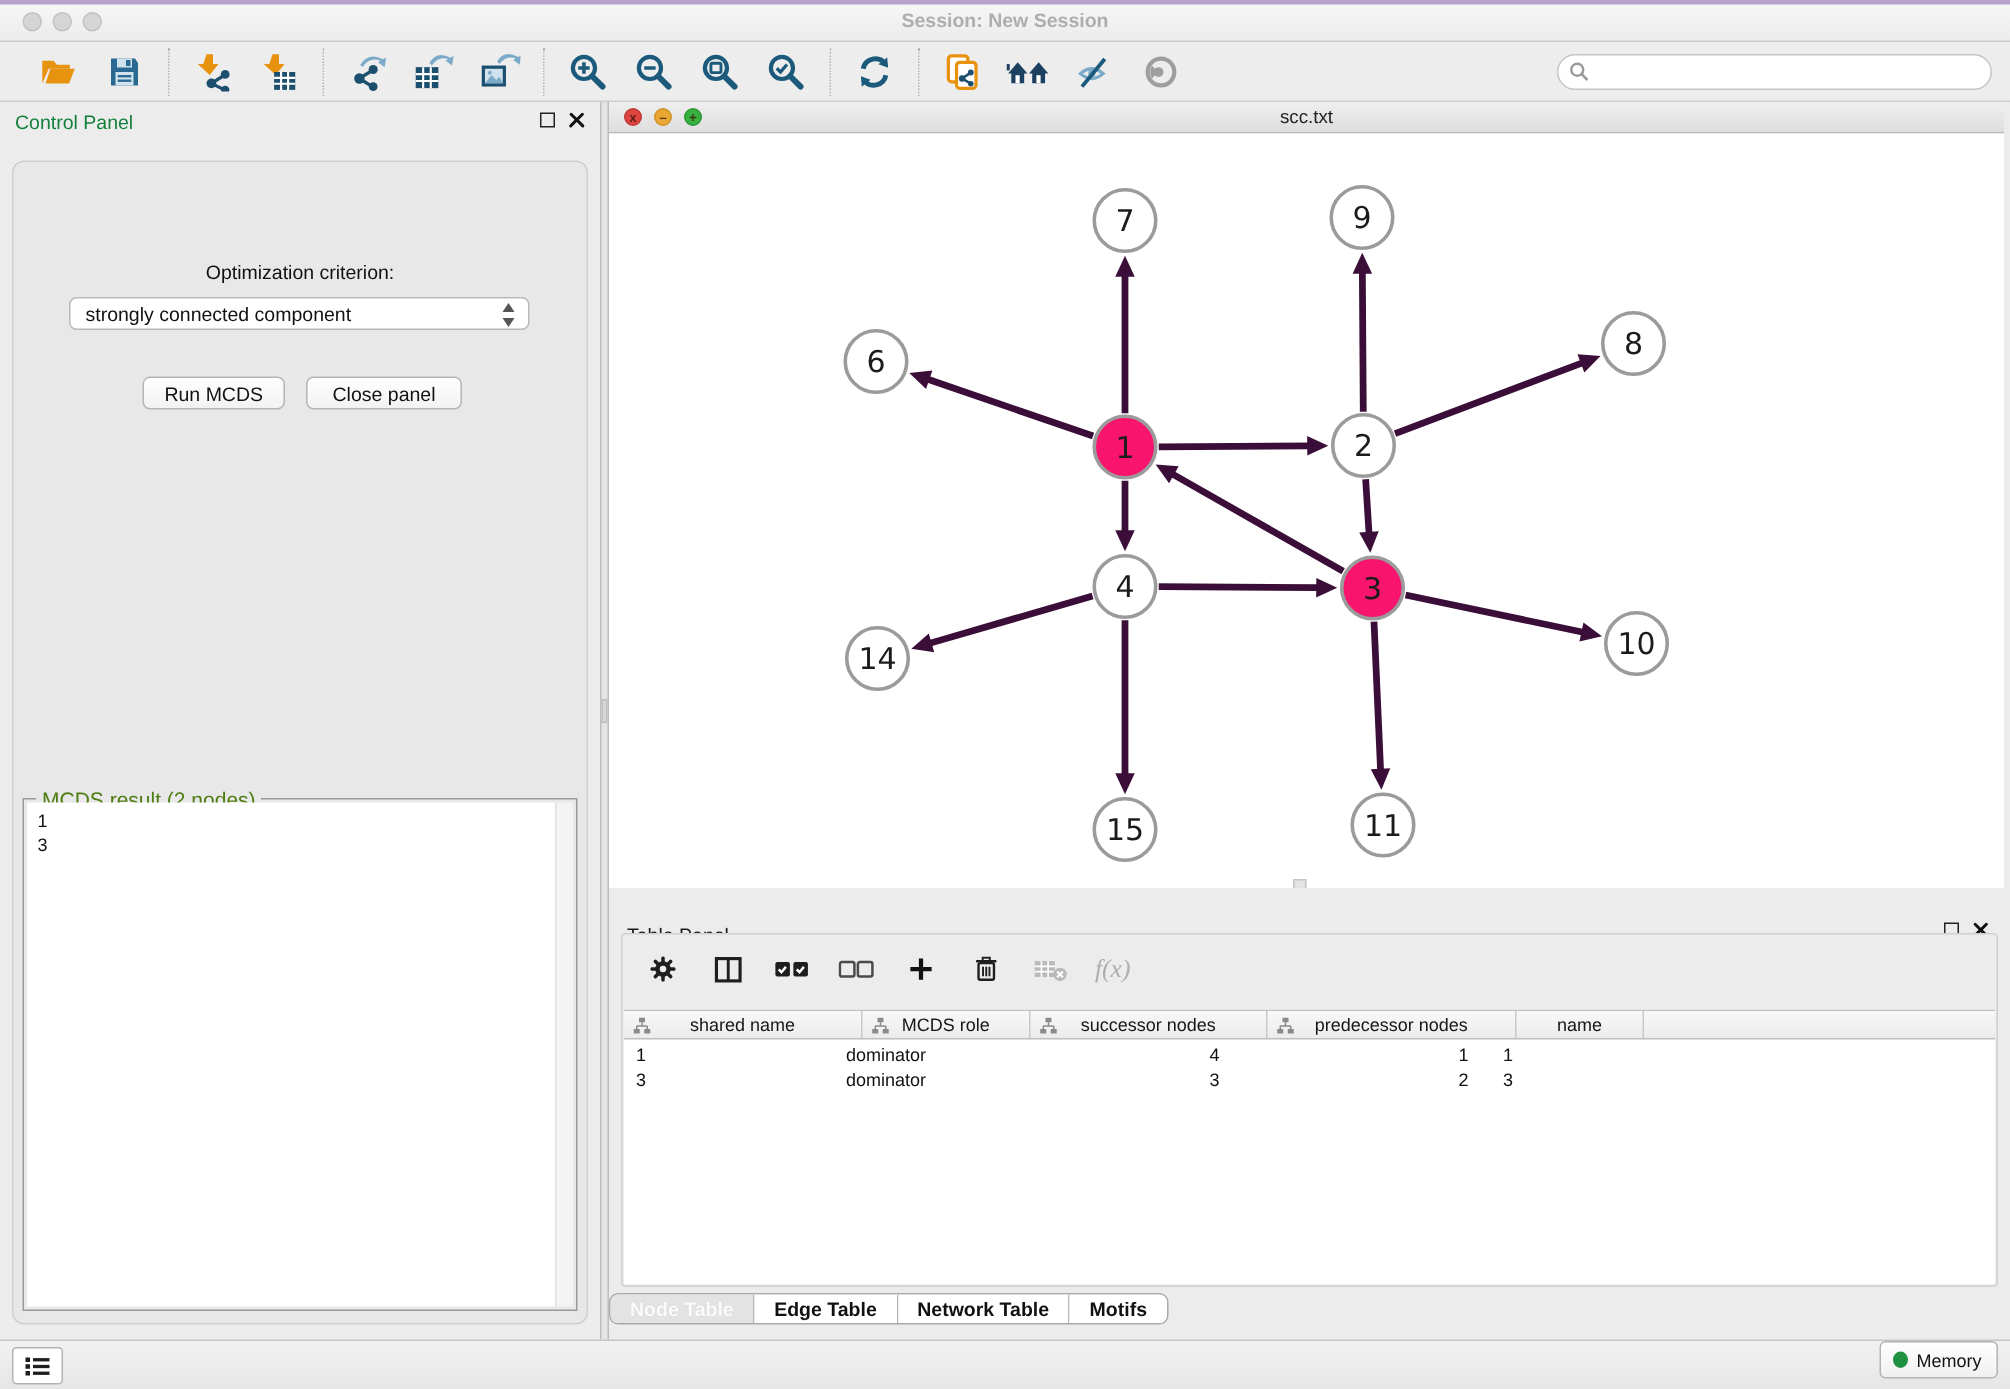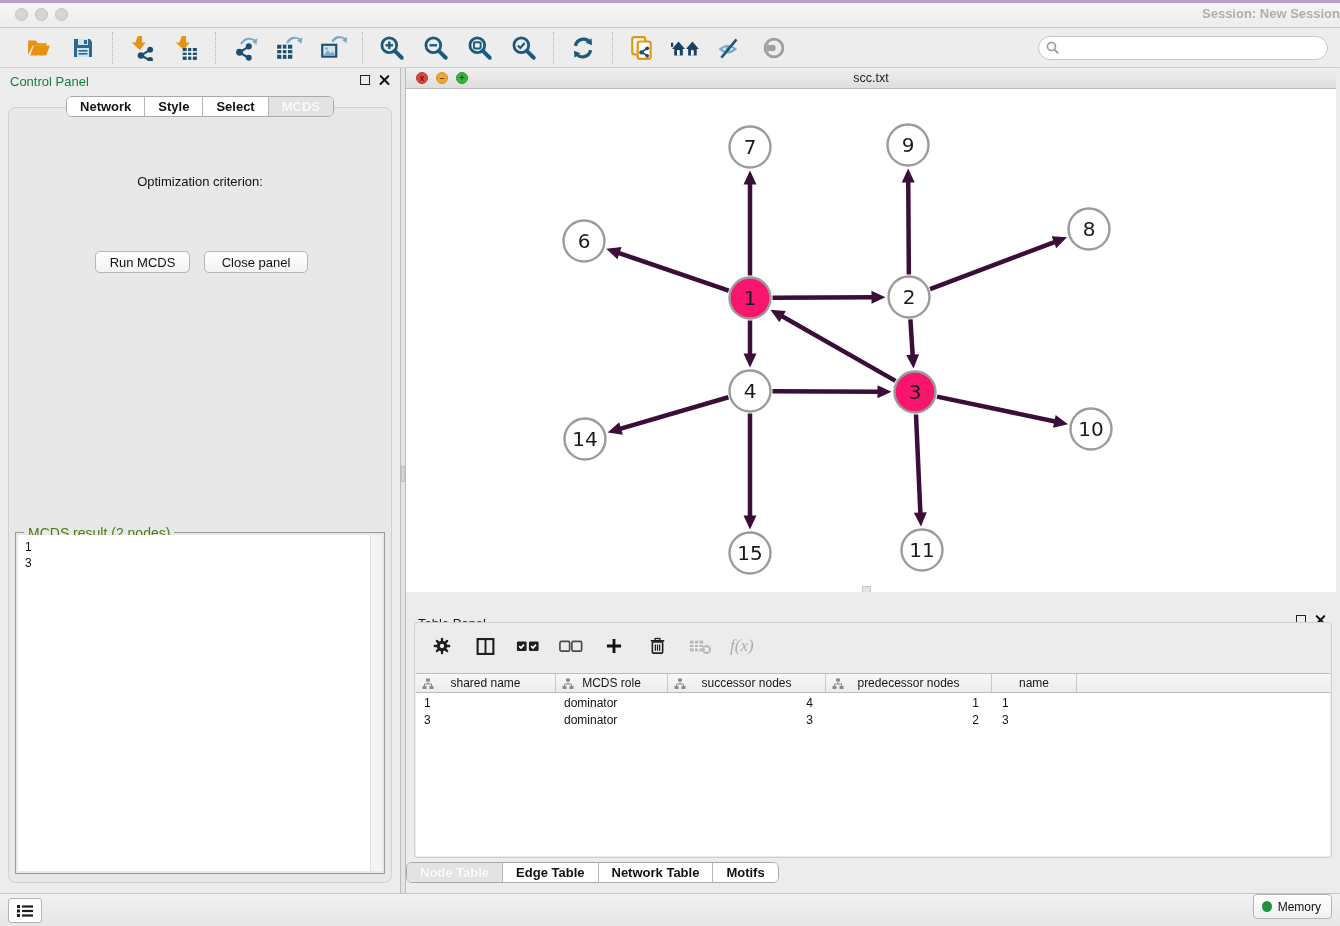--- a/index.html
+++ b/index.html
@@ -5,21 +5,21 @@
   * { margin:0; padding:0; box-sizing:border-box; }
   html,body { width:1340px; height:926px; font-family:"Liberation Sans","DejaVu Sans",sans-serif; background:#ececec; overflow:hidden; }
   #app { position:relative; width:1340px; height:926px; background:#ececec; }
 
   
   #titlebar { position:absolute; left:0; top:0; width:1340px; height:28px;
     background:linear-gradient(#f7f7f7,#ececec); border-bottom:1px solid #c9c9c9; }
   #titlebar .accent { position:absolute; left:0; top:0; width:100%; height:3px; background:#b7a2ce; }
   .tl { position:absolute; top:8px; width:13px; height:13px; border-radius:50%; }
   .tl.gray { background:#d5d5d5; border:1px solid #c2c2c2; }
-  #main-title { position:absolute; left:0; right:0; top:6px; text-align:right;
+  #main-title { position:absolute; left:0; right:0; top:6px; text-align:center;
     font-size:13px; color:#aeaeae; font-weight:bold; }
 
   
   #toolbar { position:absolute; left:0; top:28px; width:1340px; height:40px;
     background:#ededed; border-bottom:1px solid #cfcfcf; display:flex; align-items:center; padding-left:10px; }
   .tb-group { display:flex; align-items:center; gap:14px; padding:0 14px; }
   .tb-sep { width:1px; height:32px; border-left:1px dotted #b4b4b4; }
   .tb-btn { width:30px; height:30px; display:flex; align-items:center; justify-content:center; cursor:pointer; }
   .tb-btn svg { display:block; }
   #search-wrap { margin-left:auto; margin-right:12px; position:relative; }
@@ -314,28 +314,29 @@
   </div>
 
   <div id="control-panel">
     <div id="cp-header">
       <span id="cp-title">Control Panel</span>
       <span class="ctrls">
         <span class="win-float"></span>
         <span class="win-close"></span>
       </span>
     </div>
-    <div id="cp-tabs" class="seg-tabs">
-      <span class="seg-tab">Network</span>
-      <span class="seg-tab">Style</span>
-      <span class="seg-tab">Select</span>
-      <span class="seg-tab active">MCDS</span>
-    </div>
     <div id="cp-body">
       <div id="opt-label">Optimization criterion:</div>
+      <div id="criterion-select">
+        <span>strongly connected component</span>
+        <span id="criterion-stepper">
+            <span class="up"></span>
+            <span class="down"></span>
+          </span>
+      </div>
       <button id="run-btn" class="push-btn">Run MCDS</button>
       <button id="close-panel-btn" class="push-btn">Close panel</button>
       <div id="mcds-fieldset">
         <span id="mcds-legend">MCDS result (2 nodes)</span>
         <div id="mcds-text"><span>1</span>
 <span>3</span></div>
         <div id="mcds-scroll"></div>
       </div>
     </div>
   </div>
@@ -489,21 +490,21 @@
                   <line x1="22.2" y1="11.8" x2="17.8" y2="16.2"></line>
                 </g>
               </svg>
           </span>
           <span class="tp-btn" style="width:auto">
             <span id="fx-label">f(x)</span>
           </span>
         </div>
         <div id="tp-table">
           <div id="tp-head">
-            <div class="th" style="width:140px">
+            <div class="th" style="width:159px">
               <svg width="12" height="12" viewBox="0 0 12 12">
                   <g fill="#8a8a8a">
                     <rect x="4" y="0.5" width="4" height="3"></rect>
                     <rect x="0.5" y="8" width="4" height="3"></rect>
                     <rect x="7.5" y="8" width="4" height="3"></rect>
                   </g>
                   <g stroke="#8a8a8a" stroke-width="1">
                     <line x1="6" y1="3.5" x2="6" y2="6"></line>
                     <line x1="2.5" y1="6" x2="9.5" y2="6"></line>
                     <line x1="2.5" y1="6" x2="2.5" y2="8"></line>

